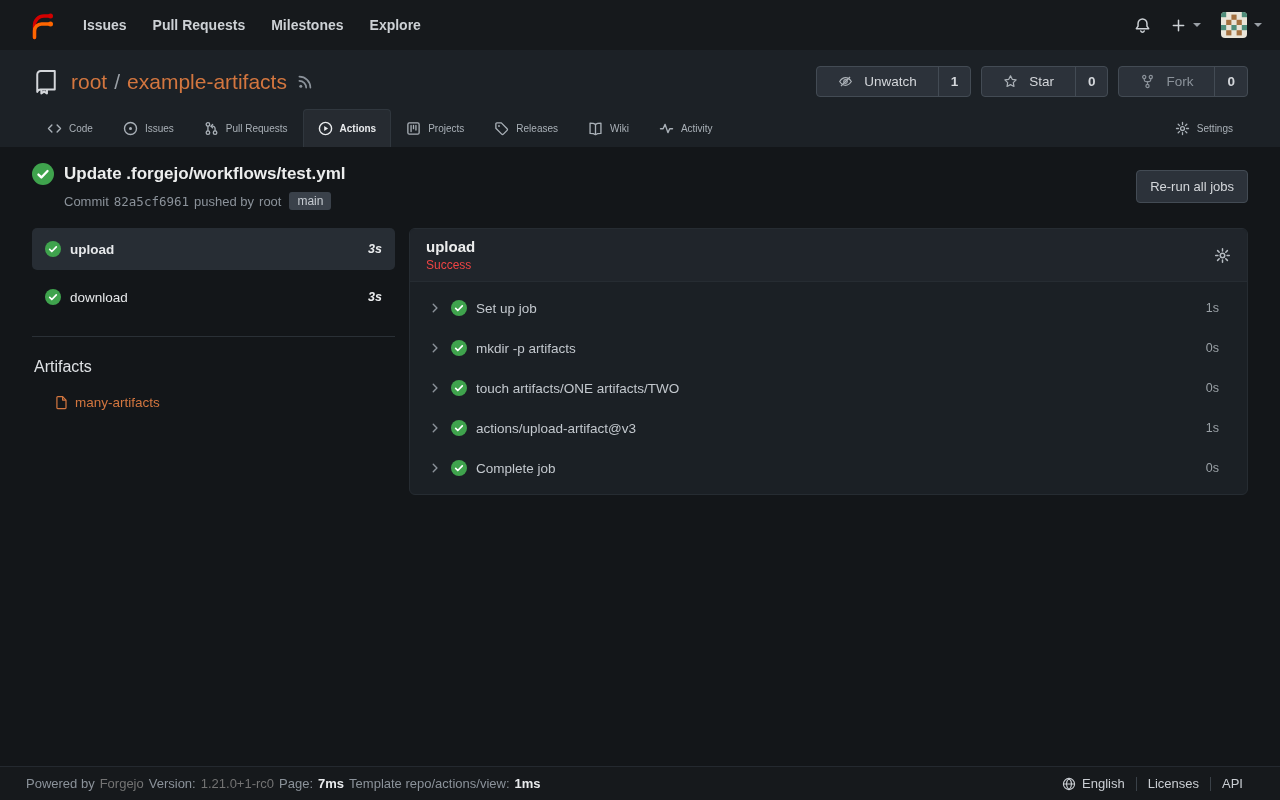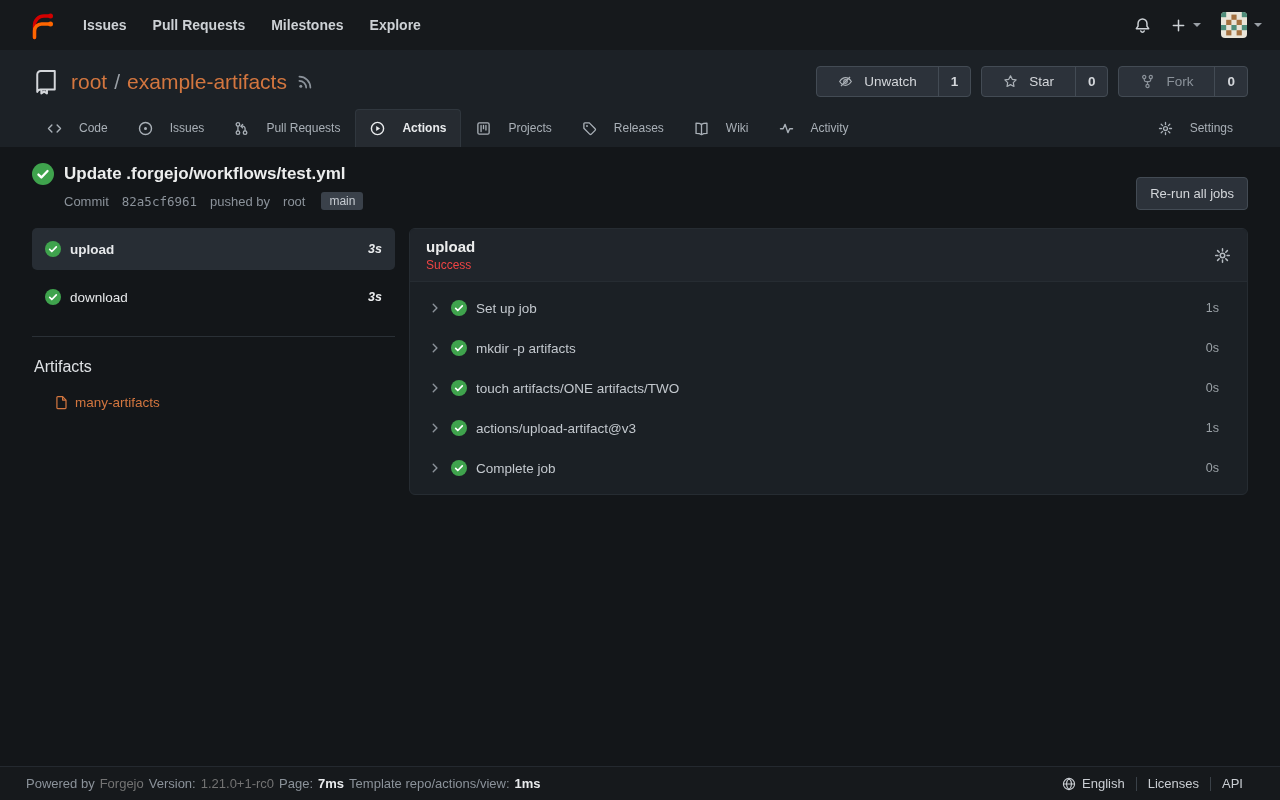--- a/index.html
+++ b/index.html
@@ -38,33 +38,33 @@
   .rss-wrap { color:#8b929a; margin-left:10px; align-self:center; }
   .repo-actions { margin-left:auto; display:flex; gap:10px; }
   .btn-group { display:flex; border:1px solid #434b54; border-radius:4px; overflow:hidden; background:#2c323a; font-size:13.5px; }
   .btn-main { display:flex; align-items:center; gap:11px; padding:7px 21px; color:#d4d7db; }
   .btn-main.dim { color:#8b929a; }
   .btn-count { padding:7px 12px; border-left:1px solid #434b54; color:#d4d7db; font-weight:600; }
 
   
   .tabs { display:flex; align-items:flex-end; margin-top:12px; }
   .tab {
-    display:flex; gap:17px;
-    padding:11px 14px; font-size:12px; color:#a9b0b7;
+    display:flex; align-items:center; gap:7px;
+    padding:11px 14px; font-size:10px; color:#a9b0b7;
     border:1px solid transparent; border-bottom:none; border-radius:4px 4px 0 0;
   }
   .tab.active { background:#262b31; border-color:#30373e; color:#e9ebed; font-weight:700; }
   .tab-spacer { flex:1; }
 
   
   main { flex:1; background:#131619; padding:16px 32px; overflow:hidden; }
-  .run-top { display:flex; align-items:flex-end; }
+  .run-top { display:flex; align-items:center; }
   .run-title-row { display:flex; align-items:center; gap:10px; }
   .run-title { font-size:17px; font-weight:700; color:#eceded; }
-  .commit-line { margin:7px 0 0 32px; font-size:13px; color:#8b929a; display:flex; align-items:center; gap:13px; }
+  .commit-line { margin:7px 0 0 32px; font-size:13px; color:#8b929a; display:flex; align-items:center; gap:5px; }
   .sha { font-family:"DejaVu Sans Mono", monospace; font-size:12.5px; }
   .branch-badge { background:#3a414a; color:#c6cbd1; padding:2px 8px; border-radius:3px; font-size:12px; margin-left:3px; }
   .rerun-btn {
     margin-left:auto; background:#2c323a; border:1px solid #434b54; color:#d4d7db;
     font-size:13px; padding:8px 13px; border-radius:4px; font-family:inherit; cursor:pointer;
   }
 
   .run-body { display:flex; gap:14px; margin-top:18px; }
 
   

